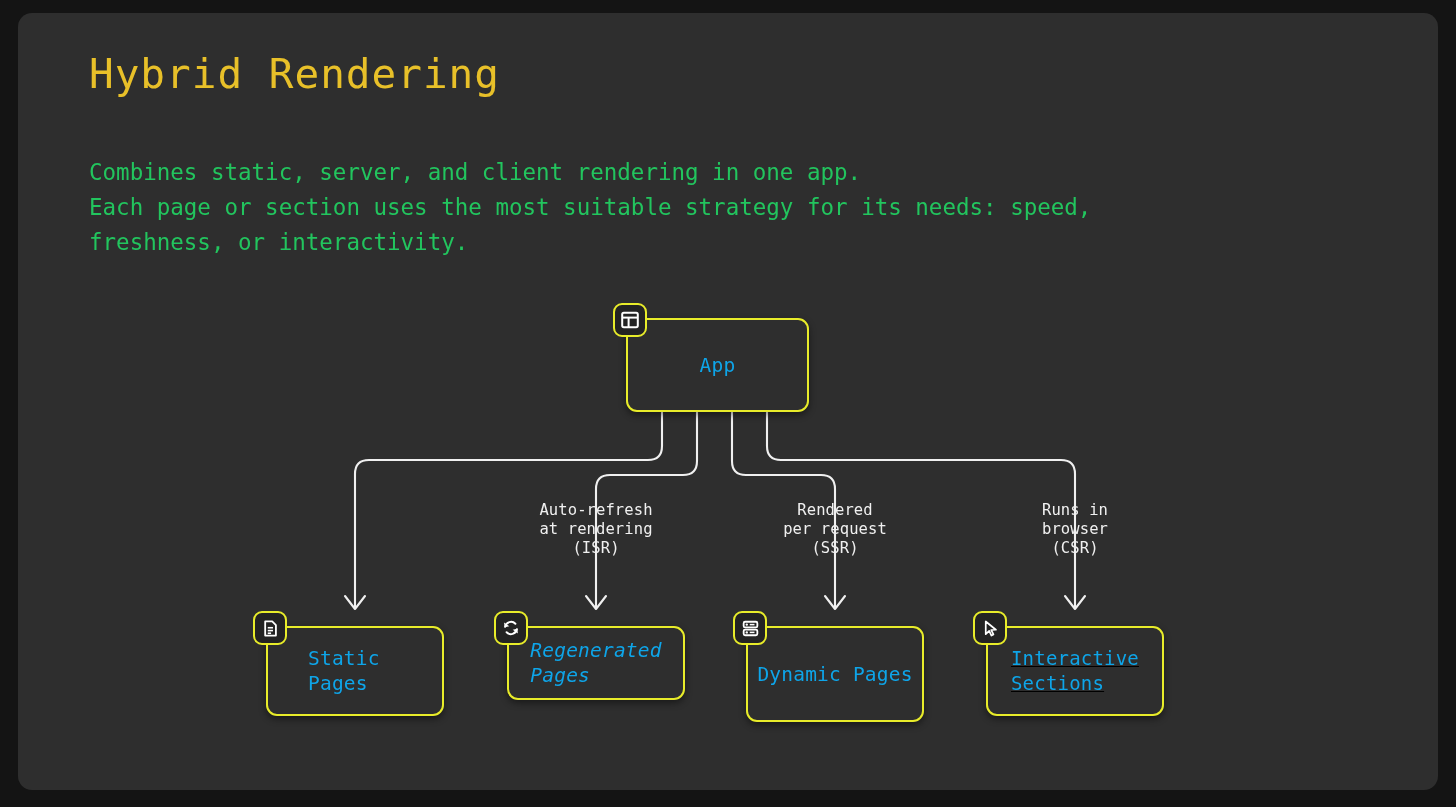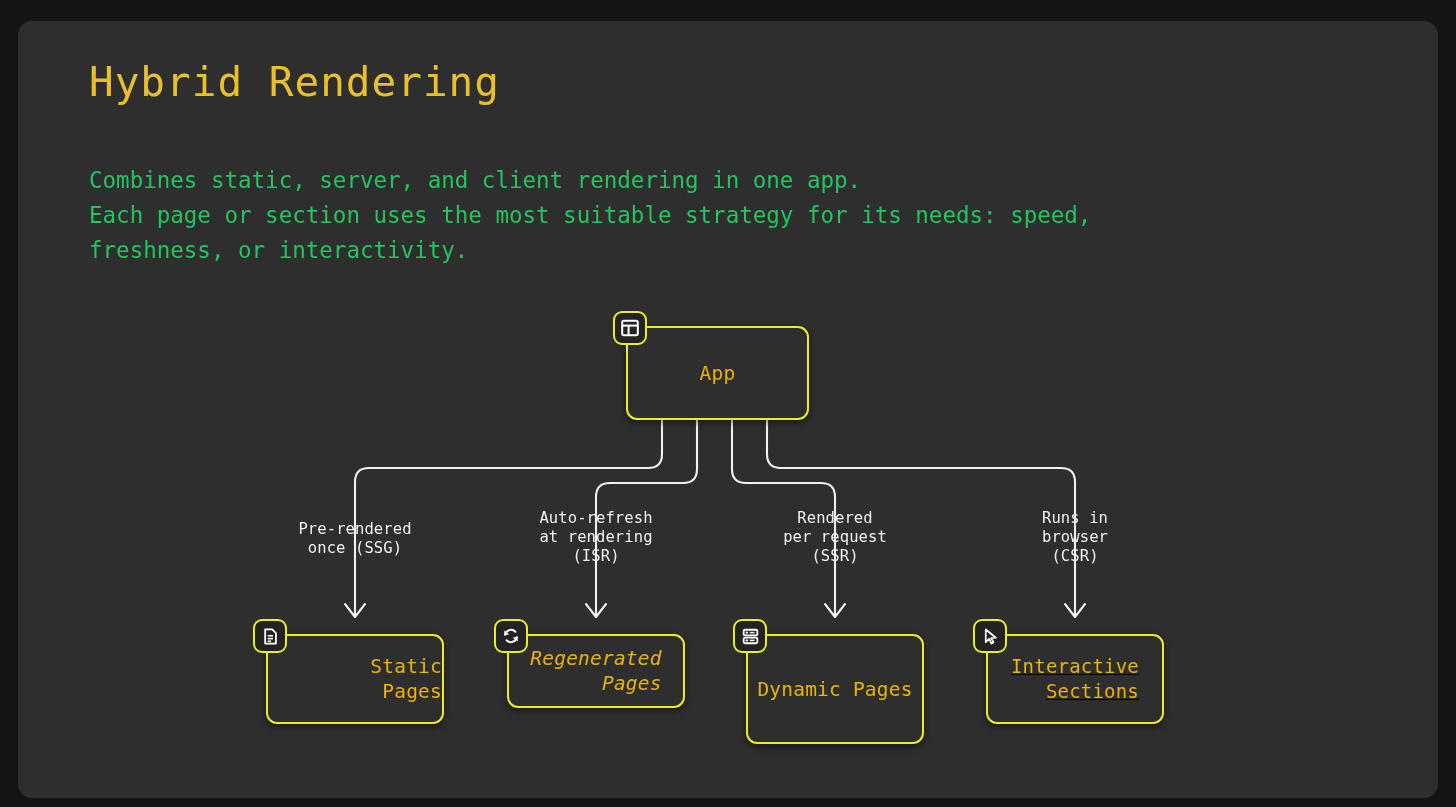--- a/index.html
+++ b/index.html
@@ -16,21 +16,20 @@
   }
   #slide {
     position: absolute;
     left: 18px;
     top: 13px;
     width: 1420px;
     height: 777px;
     background: #2e2e2e;
     border-radius: 14px;
     overflow: hidden;
-    margin-top: 8px;
   }
   #title {
     position: absolute;
     left: 71px;
     top: 38px;
     font-size: 41px;
     letter-spacing: 1px;
     color: #e8c029;
     white-space: pre;
     line-height: 1.15;
@@ -56,24 +55,24 @@
     box-sizing: border-box;
     border: 2px solid #e8ec2a;
     border-radius: 11px;
     background: #2e2e2e;
     box-shadow: 0 3px 7px rgba(0,0,0,0.45);
     display: flex;
     align-items: center;
     justify-content: center;
   }
   .node-label {
-    color: #eab308;
+    color: #0ea5e9;
     font-size: 19.5px;
     line-height: 25px;
-    text-align: right;
+    text-align: left;
     white-space: pre-line;
     letter-spacing: 0.2px;
   }
   .node-label.small {
     font-size: 19px;
   }
   .badge {
     position: absolute;
     width: 34px;
     height: 34px;
@@ -163,21 +162,21 @@
           <path d="M15.9 11.2 a6.1 6.1 0 0 1 -10.3 3.1" fill="none" stroke="#ffffff" stroke-width="2" stroke-linecap="round"></path>
           <path d="M4.1 8.8 a6.1 6.1 0 0 1 10.3 -3.1" fill="none" stroke="#ffffff" stroke-width="2" stroke-linecap="round"></path>
           <path d="M3.0 4.6 L3.9 9.2 L8.3 8.2 Z" fill="#ffffff"></path>
           <path d="M17.0 15.4 L16.1 10.8 L11.7 11.8 Z" fill="#ffffff"></path>
         </svg>
       </span>
       <span class="node-label">Regenerated
 Pages</span>
     </div>
 
-    <div class="node" style="left:728px; top:613px; width:178px; height:110px;">
+    <div class="node" style="left:728px; top:613px; width:178px; height:96px;">
       <span class="badge">
         <svg width="19" height="19" viewBox="0 0 20 20">
           <rect x="2.8" y="2.9" width="14.4" height="6.0" rx="1.5" fill="none" stroke="#ffffff" stroke-width="1.9"></rect>
           <rect x="2.8" y="11.1" width="14.4" height="6.0" rx="1.5" fill="none" stroke="#ffffff" stroke-width="1.9"></rect>
           <circle cx="6.1" cy="5.9" r="1.25" fill="#ffffff"></circle>
           <circle cx="6.1" cy="14.1" r="1.25" fill="#ffffff"></circle>
           <line x1="9.2" y1="5.9" x2="14.2" y2="5.9" stroke="#ffffff" stroke-width="1.6"></line>
           <line x1="9.2" y1="14.1" x2="14.2" y2="14.1" stroke="#ffffff" stroke-width="1.6"></line>
         </svg>
       </span>
@@ -187,22 +186,20 @@
     <div class="node" style="left:968px; top:613px; width:178px; height:90px;text-decoration:underline;">
       <span class="badge">
         <svg width="19" height="19" viewBox="0 0 20 20">
           <path d="M5.0 2.6 L5.0 16.0 L8.6 12.5 L11.0 17.4 L13.1 16.3 L10.8 11.6 L15.7 11.3 Z" fill="none" stroke="#ffffff" stroke-width="1.8" stroke-linejoin="round"></path>
         </svg>
       </span>
       <span class="node-label small">Interactive
 Sections</span>
     </div>
 
-    <div class="edge-label" style="left:237px; top:499px; width:200px;">Pre-rendered
-once (SSG)</div>
     <div class="edge-label" style="left:478px; top:488px; width:200px;">Auto-refresh
 at rendering
 (ISR)</div>
     <div class="edge-label" style="left:717px; top:488px; width:200px;text-align:center;">Rendered
 per request
 (SSR)</div>
     <div class="edge-label" style="left:957px; top:488px; width:200px;">Runs in
 browser
 (CSR)</div>
 

